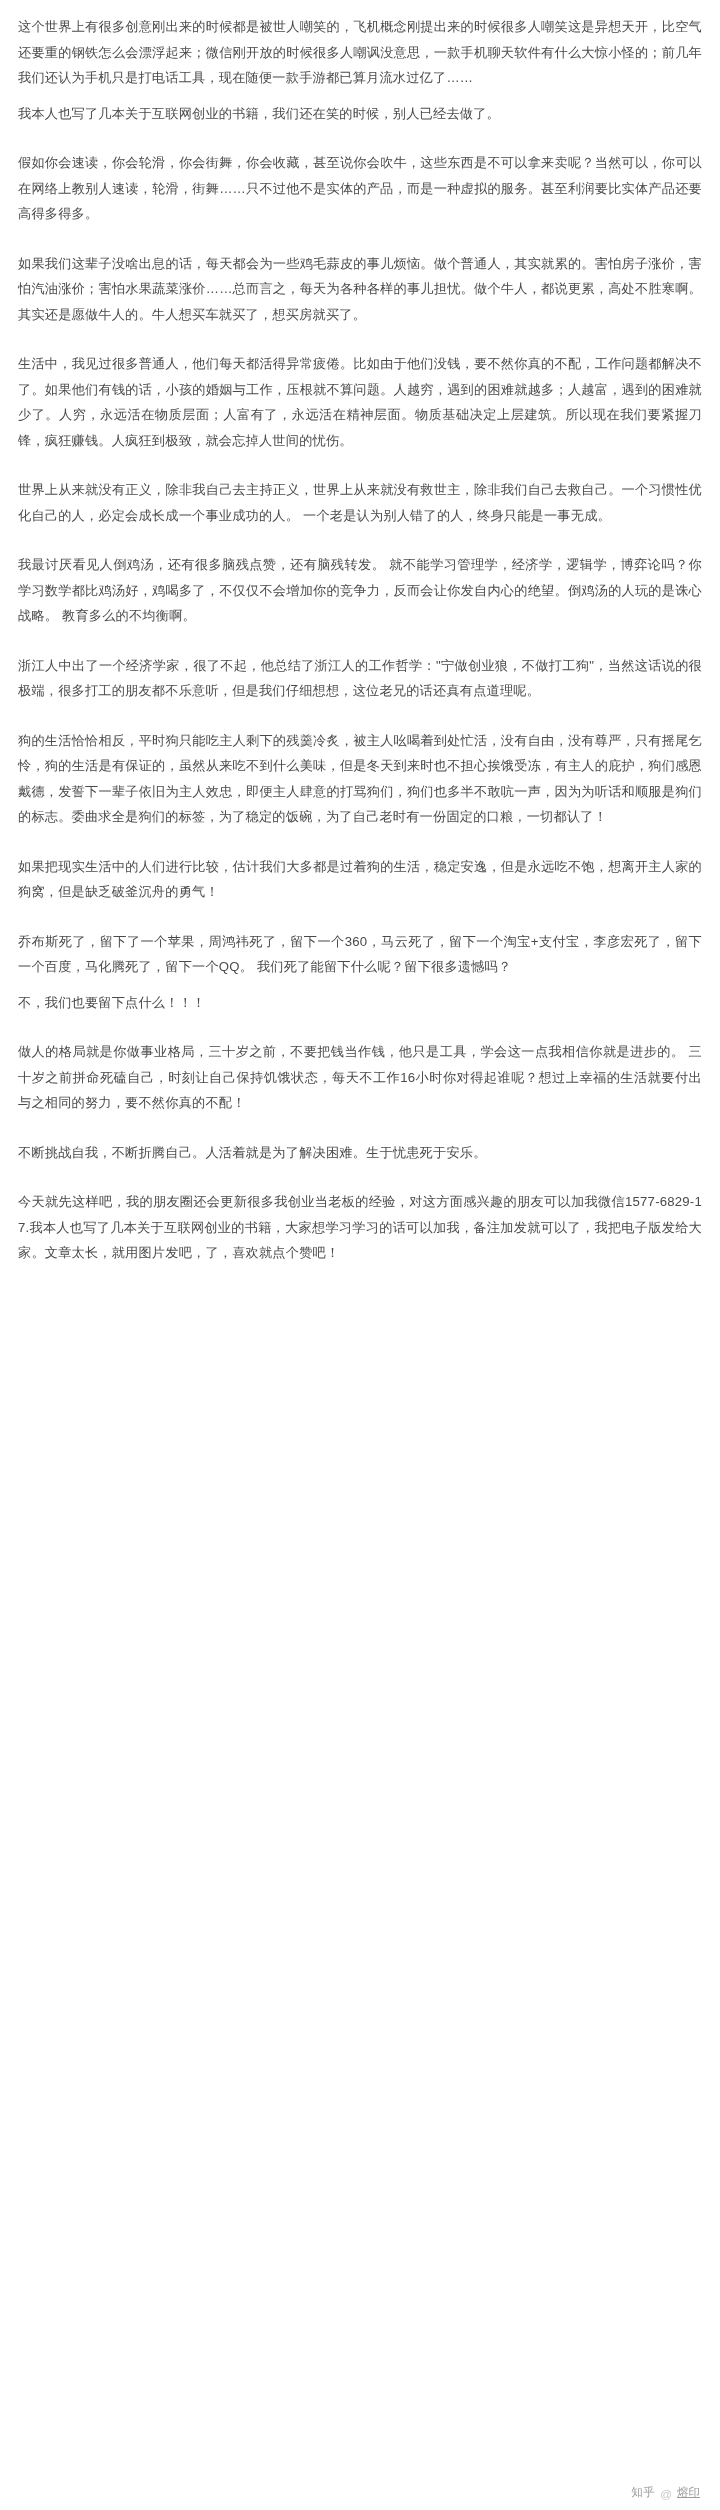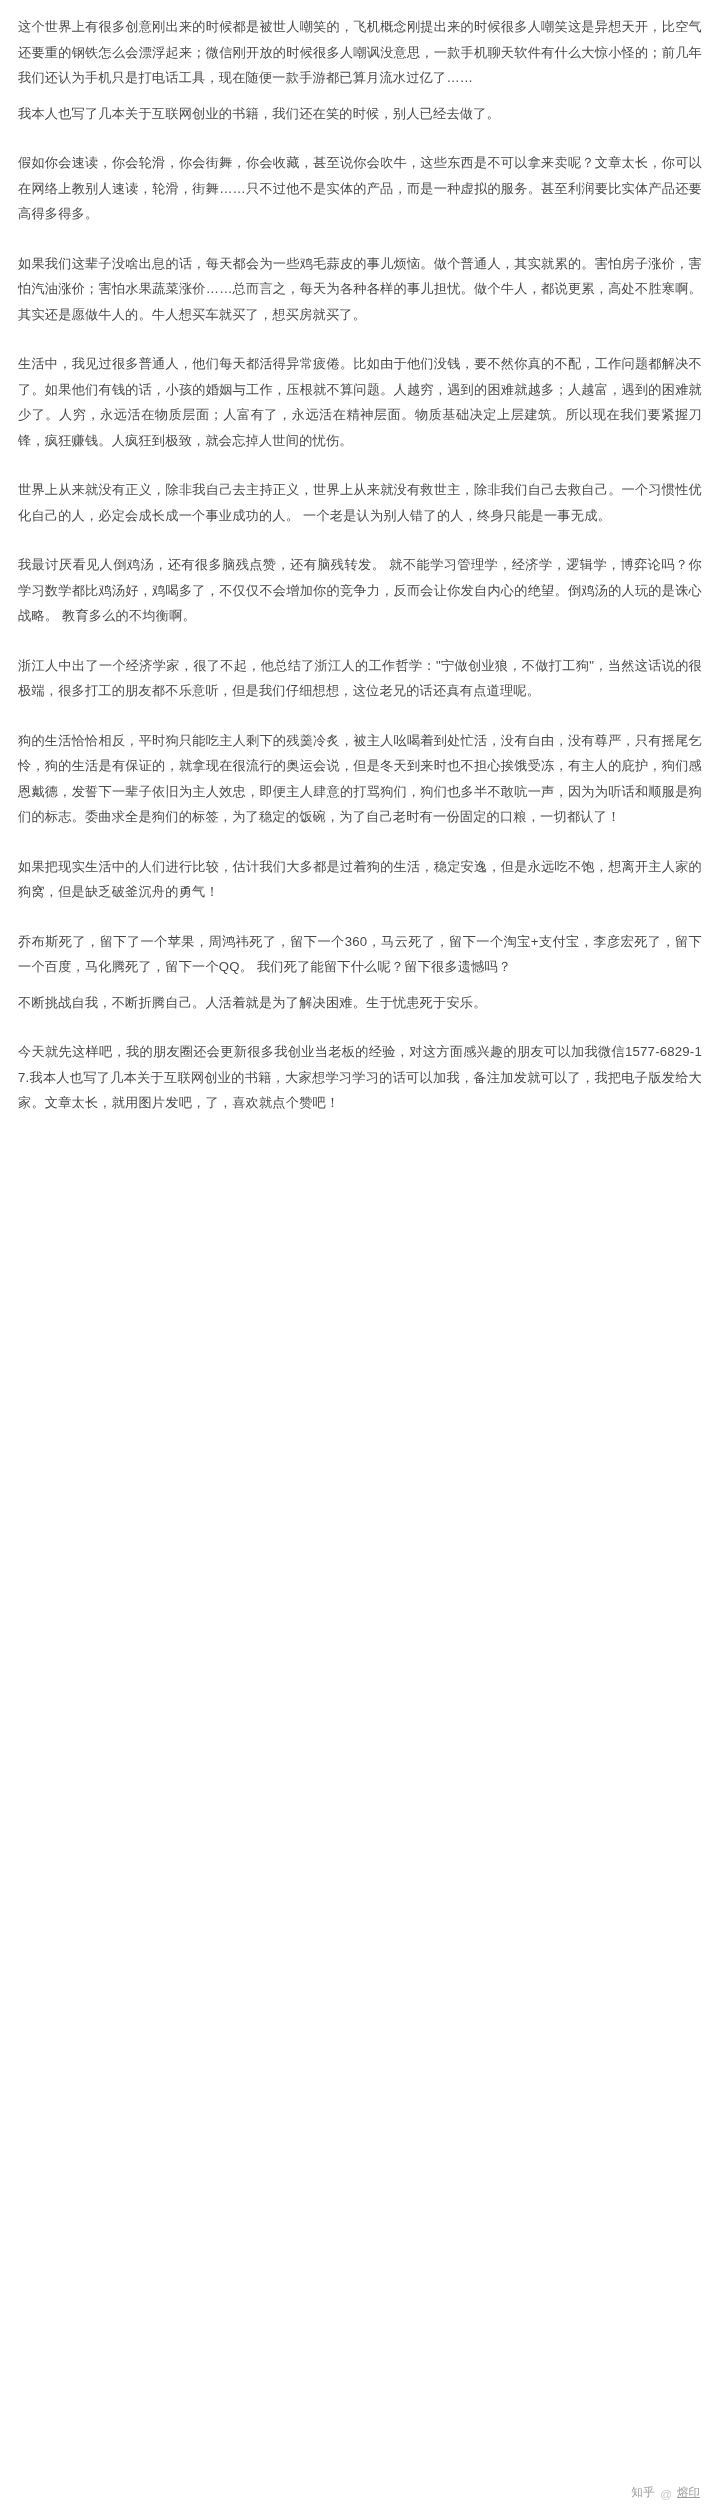--- a/index.html
+++ b/index.html
@@ -62,29 +62,31 @@
     text-decoration: underline;
   }
 </style>
 </head>
 <body>
 
 <div class="page">
   <div class="article">
     <p class="para tight">这个世界上有很多创意刚出来的时候都是被世人嘲笑的，飞机概念刚提出来的时候很多人嘲笑这是异想天开，比空气还要重的钢铁怎么会漂浮起来；微信刚开放的时候很多人嘲讽没意思，一款手机聊天软件有什么大惊小怪的；前几年我们还认为手机只是打电话工具，现在随便一款手游都已算月流水过亿了……</p>
     <p class="para">我本人也写了几本关于互联网创业的书籍，我们还在笑的时候，别人已经去做了。</p>
-    <p class="para">假如你会速读，你会轮滑，你会街舞，你会收藏，甚至说你会吹牛，这些东西是不可以拿来卖呢？文章太长，你可以在网络上教别人速读，轮滑，街舞……只不过他不是实体的产品，而是一种虚拟的服务。甚至利润要比实体产品还要高得多得多。</p>
+    <p class="para">假如你会速读，你会轮滑，你会街舞，你会收藏，甚至说你会吹牛，这些东西是不可以拿来卖呢？当然可以，你可以在网络上教别人速读，轮滑，街舞……只不过他不是实体的产品，而是一种虚拟的服务。甚至利润要比实体产品还要高得多得多。</p>
     <p class="para">如果我们这辈子没啥出息的话，每天都会为一些鸡毛蒜皮的事儿烦恼。做个普通人，其实就累的。害怕房子涨价，害怕汽油涨价；害怕水果蔬菜涨价……总而言之，每天为各种各样的事儿担忧。做个牛人，都说更累，高处不胜寒啊。其实还是愿做牛人的。牛人想买车就买了，想买房就买了。</p>
     <p class="para">生活中，我见过很多普通人，他们每天都活得异常疲倦。比如由于他们没钱，要不然你真的不配，工作问题都解决不了。如果他们有钱的话，小孩的婚姻与工作，压根就不算问题。人越穷，遇到的困难就越多；人越富，遇到的困难就少了。人穷，永远活在物质层面；人富有了，永远活在精神层面。物质基础决定上层建筑。所以现在我们要紧握刀锋，疯狂赚钱。人疯狂到极致，就会忘掉人世间的忧伤。</p>
     <p class="para">世界上从来就没有正义，除非我自己去主持正义，世界上从来就没有救世主，除非我们自己去救自己。一个习惯性优化自己的人，必定会成长成一个事业成功的人。 一个老是认为别人错了的人，终身只能是一事无成。</p>
     <p class="para">我最讨厌看见人倒鸡汤，还有很多脑残点赞，还有脑残转发。 就不能学习管理学，经济学，逻辑学，博弈论吗？你学习数学都比鸡汤好，鸡喝多了，不仅仅不会增加你的竞争力，反而会让你发自内心的绝望。倒鸡汤的人玩的是诛心战略。 教育多么的不均衡啊。</p>
     <p class="para">浙江人中出了一个经济学家，很了不起，他总结了浙江人的工作哲学："宁做创业狼，不做打工狗"，当然这话说的很极端，很多打工的朋友都不乐意听，但是我们仔细想想，这位老兄的话还真有点道理呢。</p>
-    <p class="para">狗的生活恰恰相反，平时狗只能吃主人剩下的残羹冷炙，被主人吆喝着到处忙活，没有自由，没有尊严，只有摇尾乞怜，狗的生活是有保证的，就拿现在很流行的奥运会说，但是冬天到来时也不担心挨饿受冻，有主人的庇护，狗们感恩戴德，发誓下一辈子依旧为主人效忠，即便主人肆意的打骂狗们，狗们也多半不敢吭一声，因为为听话和顺服是狗们的标志。委曲求全是狗们的标签，为了稳定的饭碗，为了自己老时有一份固定的口粮，一切都认了！</p>
+    <p class="para">狗的生活恰恰相反，平时狗只能吃主人剩下的残羹冷炙，被主人吆喝着到处忙活，没有自由，没有尊严，只有摇尾乞怜，狗的生活是有保证的，虽然从来吃不到什么美味，但是冬天到来时也不担心挨饿受冻，有主人的庇护，狗们感恩戴德，发誓下一辈子依旧为主人效忠，即便主人肆意的打骂狗们，狗们也多半不敢吭一声，因为为听话和顺服是狗们的标志。委曲求全是狗们的标签，为了稳定的饭碗，为了自己老时有一份固定的口粮，一切都认了！</p>
     <p class="para">如果把现实生活中的人们进行比较，估计我们大多都是过着狗的生活，稳定安逸，但是永远吃不饱，想离开主人家的狗窝，但是缺乏破釜沉舟的勇气！</p>
     <p class="para tight">乔布斯死了，留下了一个苹果，周鸿祎死了，留下一个360，马云死了，留下一个淘宝+支付宝，李彦宏死了，留下一个百度，马化腾死了，留下一个QQ。 我们死了能留下什么呢？留下很多遗憾吗？</p>
+    <p class="para">不，我们也要留下点什么！！！</p>
+    <p class="para">做人的格局就是你做事业格局，三十岁之前，不要把钱当作钱，他只是工具，学会这一点我相信你就是进步的。 三十岁之前拼命死磕自己，时刻让自己保持饥饿状态，每天不工作16小时你对得起谁呢？想过上幸福的生活就要付出与之相同的努力，要不然你真的不配！</p>
     <p class="para">不断挑战自我，不断折腾自己。人活着就是为了解决困难。生于忧患死于安乐。</p>
     <p class="para nogap">今天就先这样吧，我的朋友圈还会更新很多我创业当老板的经验，对这方面感兴趣的朋友可以加我微信1577-6829-17.我本人也写了几本关于互联网创业的书籍，大家想学习学习的话可以加我，备注加发就可以了，我把电子版发给大家。文章太长，就用图片发吧，了，喜欢就点个赞吧！</p>
   </div>
 
   <div class="footer">
     <span class="logo-mark">知乎</span>
     <span class="sep">@</span>
     <span class="author">熔印</span>
   </div>
 </div>

